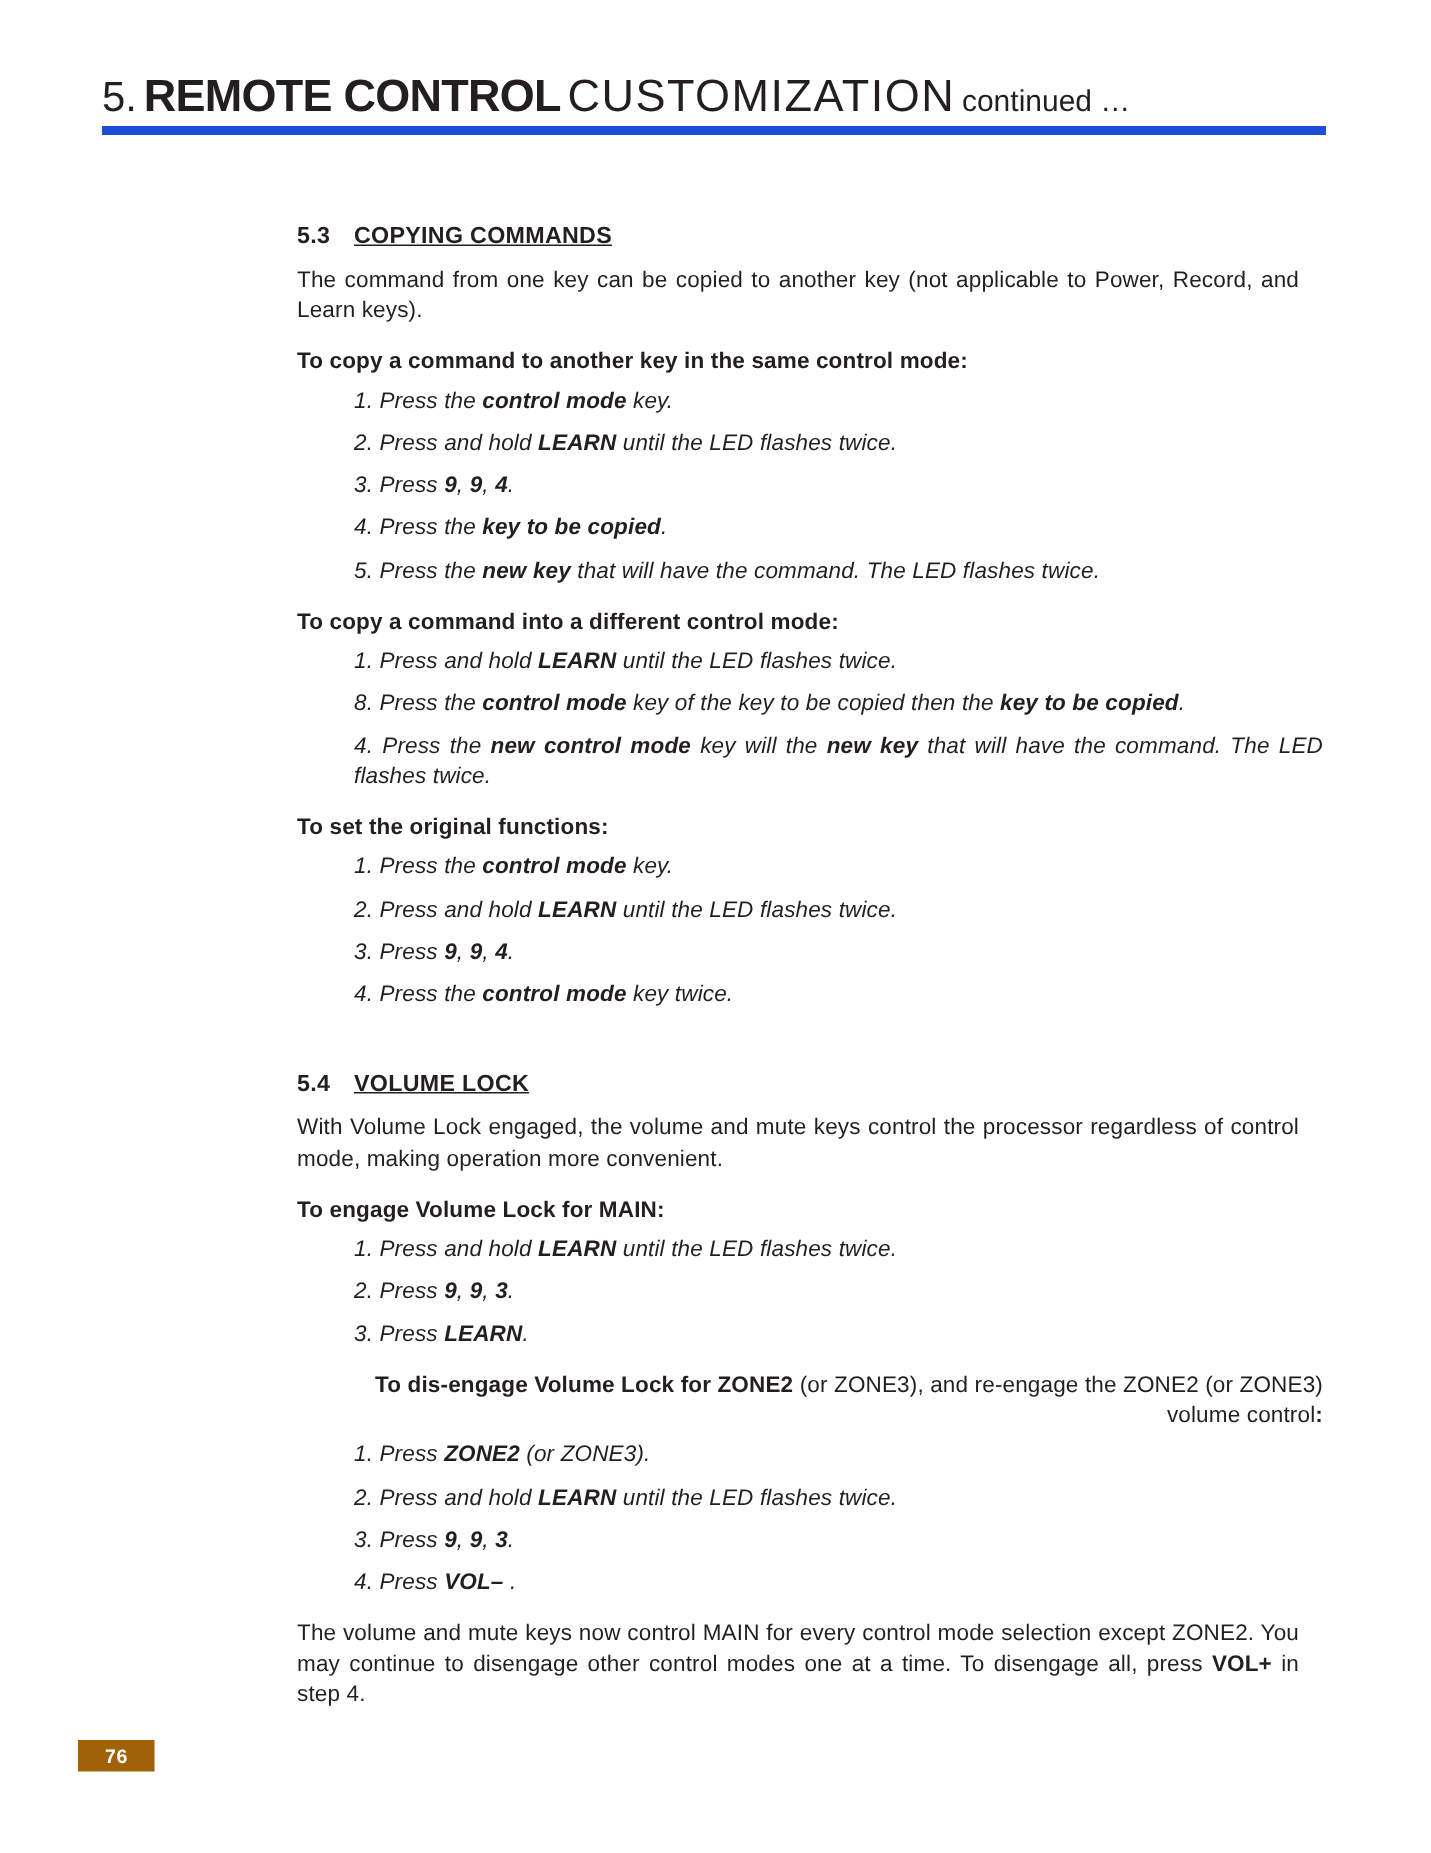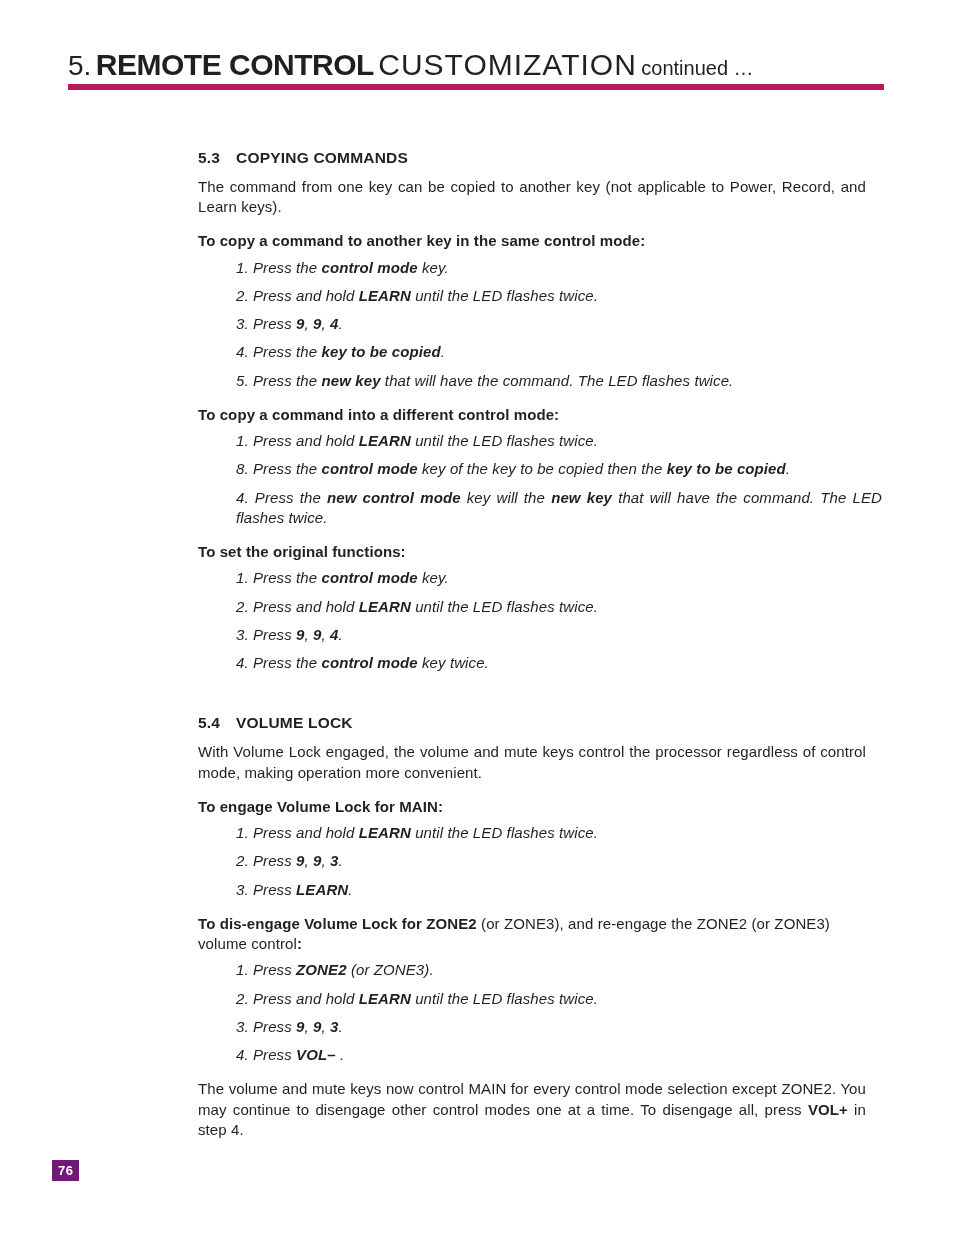--- a/index.html
+++ b/index.html
@@ -11,21 +11,21 @@
     color: #231f20;
   }
   .page {
     width: 954px;
     height: 1235px;
     position: relative;
     box-sizing: border-box;
     padding: 48px 70px 0 68px;
   }
   .header {
-    border-bottom: 6px solid #be185d;
+    border-bottom: 6px solid #1d4ed8;
     padding-bottom: 2px;
     margin-bottom: 58px;
     white-space: nowrap;
   }
   .hdr-num {
     font-family: "Helvetica Neue", Helvetica, Arial, sans-serif;
     font-size: 28px;
     font-weight: 300;
     letter-spacing: 0px;
     vertical-align: baseline;
@@ -57,20 +57,21 @@
     line-height: 1.35;
     letter-spacing: 0.1px;
   }
   .sec-title {
     font-family: "Arial Narrow", "Helvetica Neue", Helvetica, Arial, sans-serif;
     font-stretch: condensed;
     font-weight: 700;
     font-size: 15.5px;
     letter-spacing: 0.2px;
     margin: 0 0 8px 0;
+    text-decoration: underline;
   }
   .sec-num { display: inline-block; width: 38px; }
   p.body {
     margin: 0 16px 14px 0;
     text-align: justify;
   }
   p.sub {
     font-weight: 700;
     margin: 6px 0 6px 0;
   }
@@ -83,25 +84,25 @@
     margin: 0 0 8px 0;
     text-align: justify;
     font-style: italic;
   }
   .b { font-weight: 700; }
   .section-gap { height: 26px; }
   .pagenum {
     position: absolute;
     left: 52px;
     bottom: 54px;
-    background: #701a75;
+    background: #a16207;
     color: #fff;
     font-weight: 700;
     font-size: 13px;
-    padding: 3px 6px;
+    padding: 3px 18px;
     font-family: Arial, sans-serif;
     letter-spacing: 0.5px;
   }
 </style>
 </head>
 <body>
 
 <div class="page">
 
   <div class="header">
@@ -149,21 +150,21 @@
     </p>
     <p class="body">With Volume Lock engaged, the volume and mute keys control the processor regardless of control mode, making operation more convenient.</p>
 
     <p class="sub">To engage Volume Lock for MAIN:</p>
     <ol class="steps">
       <li><span>1. Press and hold </span><span class="b">LEARN</span><span> until the LED flashes twice.</span></li>
       <li><span>2. Press </span><span class="b">9</span><span>, </span><span class="b">9</span><span>, </span><span class="b">3</span><span>.</span></li>
       <li><span>3. Press </span><span class="b">LEARN</span><span>.</span></li>
     </ol>
 
-    <p class="sub" style="font-weight:400;">
+    <p class="sub" style="font-weight:400;text-align:right;">
       <span class="b">To dis-engage Volume Lock for ZONE2</span><span> (or ZONE3), and re-engage the ZONE2 (or ZONE3) volume control</span><span class="b">:</span>
     </p>
     <ol class="steps">
       <li><span>1. Press </span><span class="b">ZONE2</span><span> (or ZONE3).</span></li>
       <li><span>2. Press and hold </span><span class="b">LEARN</span><span> until the LED flashes twice.</span></li>
       <li><span>3. Press </span><span class="b">9</span><span>, </span><span class="b">9</span><span>, </span><span class="b">3</span><span>.</span></li>
       <li><span>4. Press </span><span class="b">VOL–</span><span> .</span></li>
     </ol>
 
     <p class="body">

